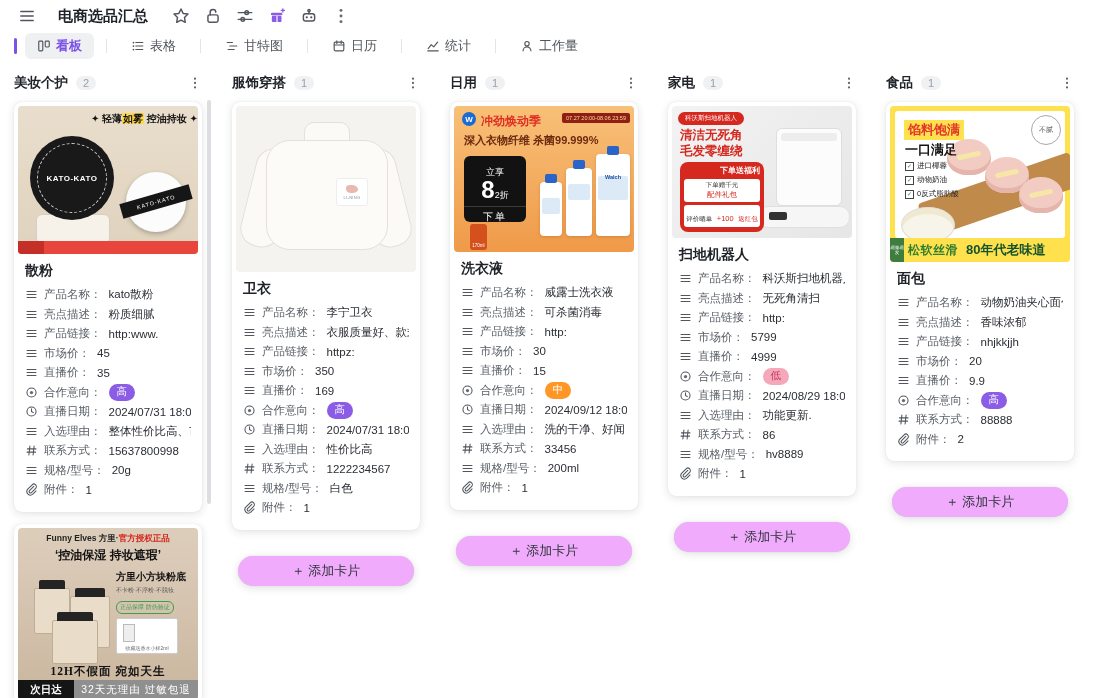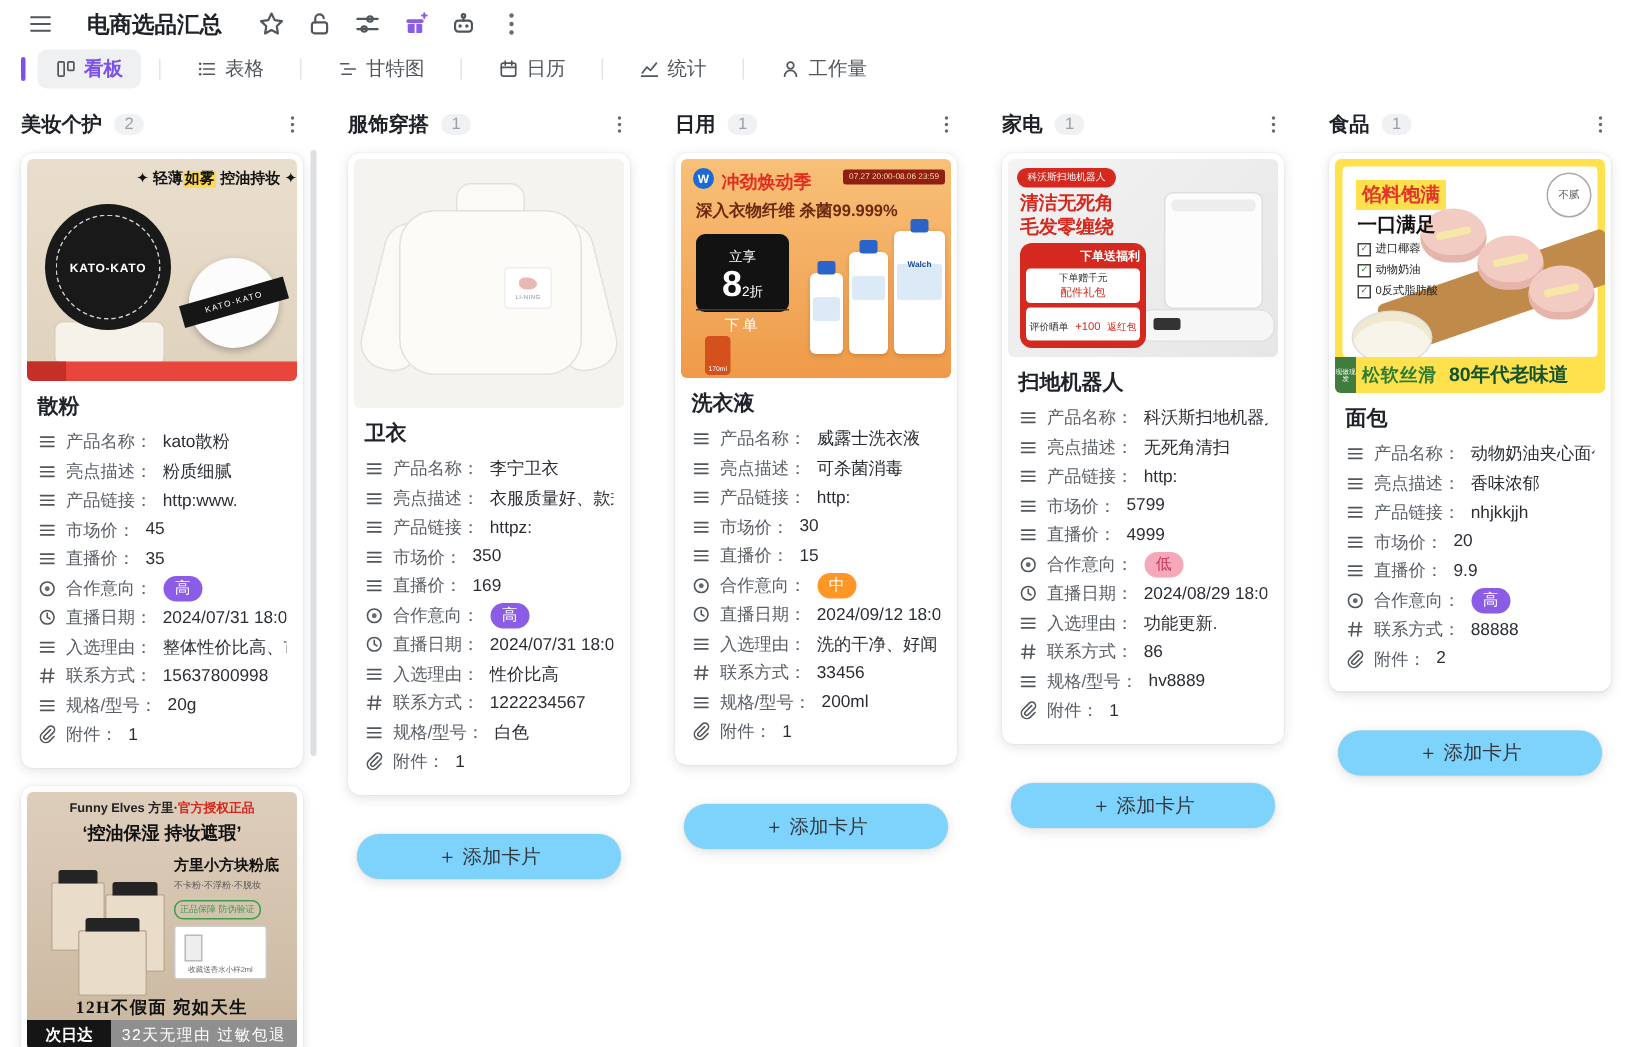--- a/index.html
+++ b/index.html
@@ -33,21 +33,21 @@
   .cbody{padding:2px 7px 8px}
   .ctitle{font-size:14px;font-weight:700;margin:6px 0 5px}
   .fr{display:flex;align-items:center;height:19.5px;white-space:nowrap;overflow:hidden}
   .fi{width:13px;height:13px;flex:0 0 13px;margin-right:6px}
   .fl{font-size:11.5px;color:#5b6067;margin-right:7px}
   .fv{font-size:11.5px;color:#2a2e34}
   .bdg{font-size:10.5px;padding:1.5px 8px;border-radius:9px;color:#fff}
   .bdg.hi{background:#8b5ce6}
   .bdg.mid{background:#ff9626}
   .bdg.lo{background:#f5a8ba;color:#c7385a}
-  .addbtn{margin:14px 6px 0;height:30px;border-radius:15px;background:#7dd3fc;box-shadow:0 2px 8px rgba(31,35,41,.14),0 0 1px rgba(31,35,41,.2);
+  .addbtn{margin:14px 6px 0;height:30px;border-radius:15px;background:#f0abfc;box-shadow:0 2px 8px rgba(31,35,41,.14),0 0 1px rgba(31,35,41,.2);
     display:flex;align-items:center;justify-content:center;font-size:13px;color:#33373d;cursor:pointer}
   .colscroll{position:absolute;right:-3px;top:40px;width:4px;height:404px;background:#dcdee1;border-radius:2px;cursor:pointer}
 
   
   .abs{position:absolute}
   
   .img-powder{height:148px;background:linear-gradient(180deg,#e9decd,#dfd2bd)}
   .pw-head{top:6px;left:0;right:0;text-align:right;font-size:10px;font-weight:700;color:#141414}
   .pw-hl{background:#ffd84d;padding:0 1px}
   .pw-base{left:18px;top:108px;width:72px;height:28px;background:#f6f2e9;border:1px solid #d9cfc0;border-radius:6px}
@@ -68,21 +68,21 @@
     display:flex;flex-direction:column;align-items:center;justify-content:center;gap:2px}
   .fl-mark{width:12px;height:8px;border-radius:40% 60% 50% 50%;background:#e8b9b0}
   .fl-lab{font-size:4px;color:#8a8f96;letter-spacing:.3px}
   
   .img-wash{height:146px;background:linear-gradient(180deg,#f8c078,#ef9a49)}
   .ws-logo{left:8px;top:6px;width:14px;height:14px;border-radius:50%;background:#1b6bd4;color:#fff;font-size:8px;font-weight:700;
     display:flex;align-items:center;justify-content:center}
   .ws-season{left:27px;top:7px;color:#e02f22;font-size:12px;font-weight:800}
   .ws-dates{right:4px;top:7px;background:#8f1f12;color:#ffd9a0;font-size:5.5px;padding:2px 4px;border-radius:2px}
   .ws-slogan{left:10px;top:27px;color:#6b2a10;font-size:11px;font-weight:800}
-  .ws-coupon{left:10px;top:50px;width:62px;height:52px;background:#121212;border-radius:6px;color:#fff;text-align:center;padding-top:5px;box-sizing:border-box}
+  .ws-coupon{left:10px;top:50px;width:62px;height:66px;background:#121212;border-radius:6px;color:#fff;text-align:center;padding-top:5px;box-sizing:border-box}
   .ws-c1{font-size:9px}
   .ws-cnum{font-size:24px;font-weight:800;line-height:22px;display:inline}
   .ws-c3{font-size:9px;display:inline}
   .ws-c4{margin-top:4px;border-top:1px solid #3c3c3c;padding-top:3px;font-size:10px;letter-spacing:2px}
   .ws-mini{left:16px;top:118px;width:17px;height:26px;background:#d4511e;border-radius:3px;color:#fff;font-size:4.5px;
     display:flex;align-items:flex-end;justify-content:center;padding-bottom:2px;box-sizing:border-box}
   .bt{position:absolute;background:#fff;border-radius:4px;box-shadow:0 1px 3px rgba(120,60,0,.25)}
   .bt .cap{position:absolute;top:-8px;left:50%;transform:translateX(-50%);width:12px;height:9px;background:#2a63c9;border-radius:2px}
   .bt .lbl{position:absolute;left:2px;right:2px;top:16px;height:16px;background:#dce9f7;border-radius:2px}
   .bt .bname{position:absolute;left:0;right:0;top:20px;text-align:center;color:#1b4fa0;font-size:5.5px;font-weight:700}

